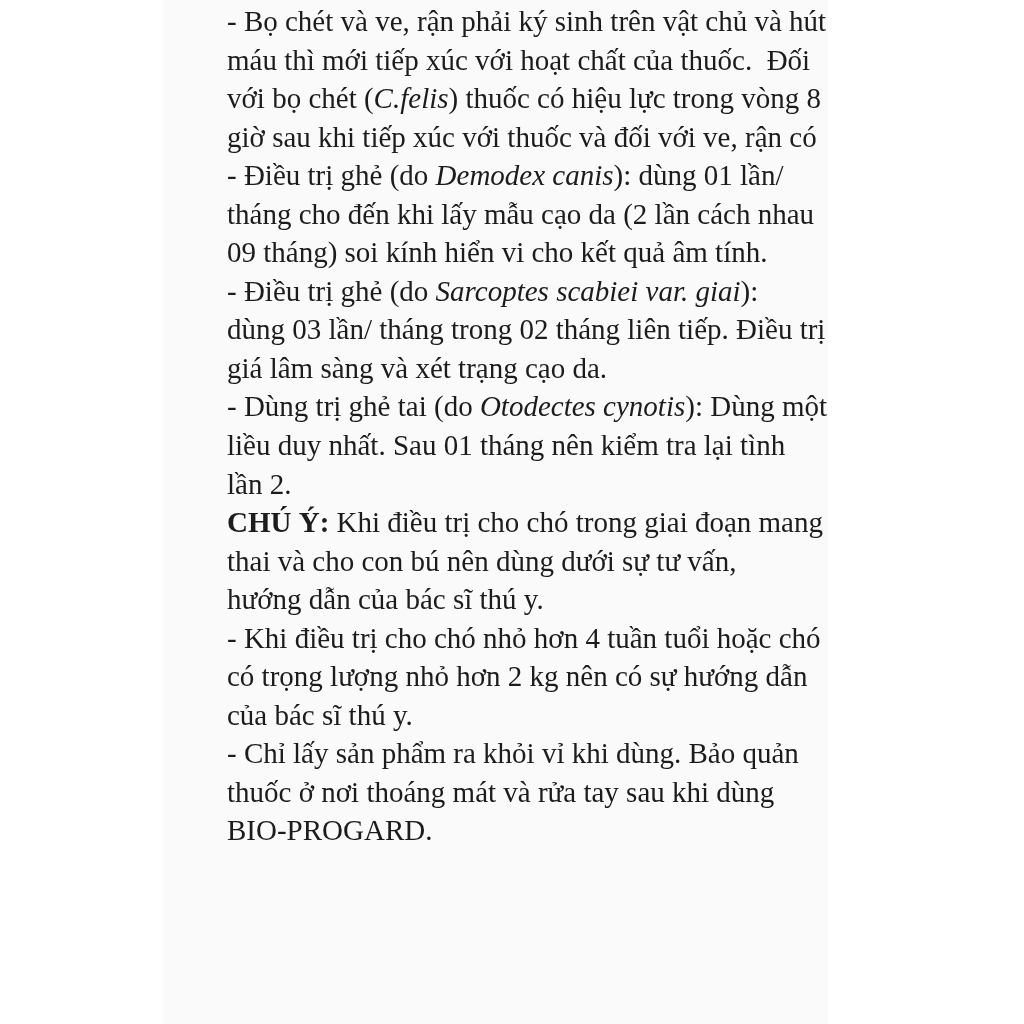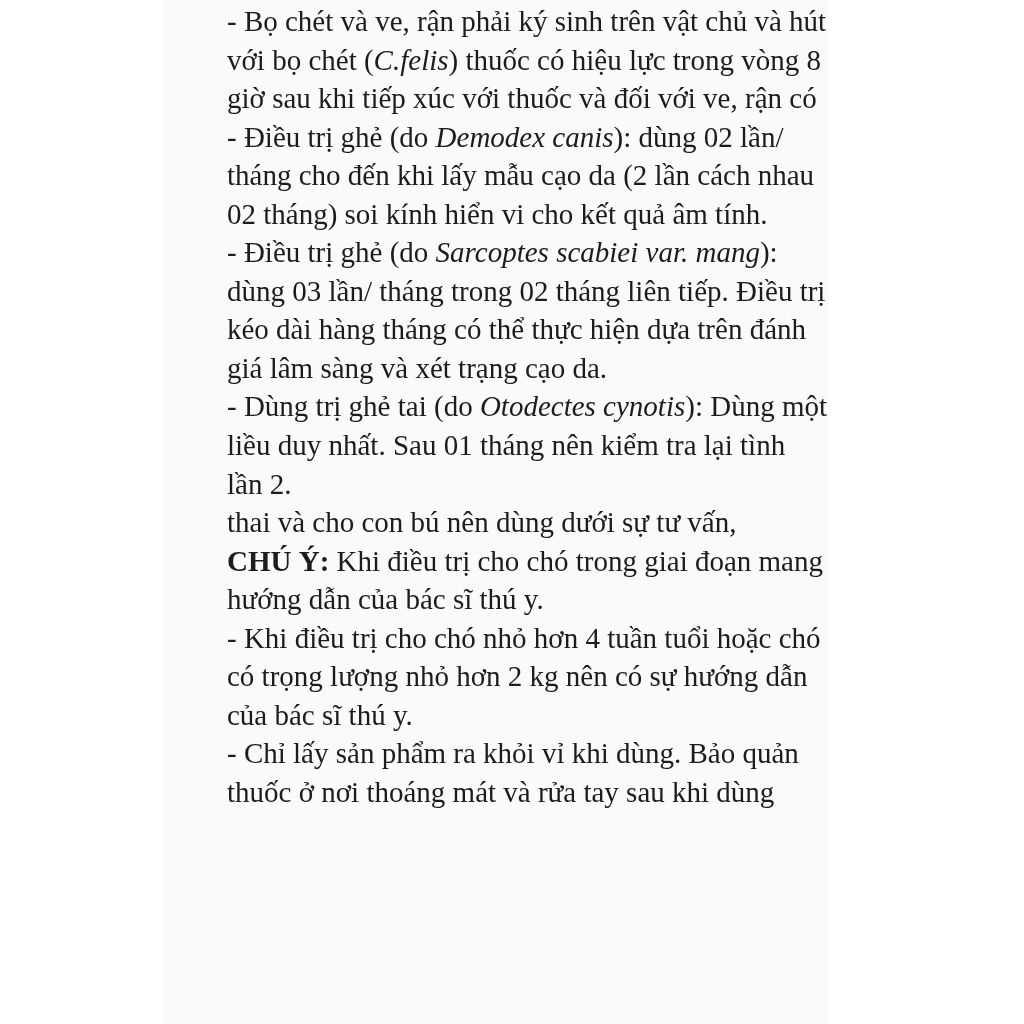--- a/index.html
+++ b/index.html
@@ -42,48 +42,49 @@
   .seg-bold   { font-weight: bold; }
 </style>
 </head>
 <body>
 
 <div class="page">
   <div class="panel">
     <div class="text-block">
         <div class="paragraph">
           <div class="line"><span>- Bọ chét và ve, rận phải ký sinh trên vật chủ và hút</span></div>
+          <div class="line"><span>máu thì mới tiếp xúc với hoạt chất của thuốc.  Đối</span></div>
           <div class="line"><span>với bọ chét (</span><span class="seg-italic">C.felis</span><span>) thuốc có hiệu lực trong vòng 8</span></div>
           <div class="line"><span>giờ sau khi tiếp xúc với thuốc và đối với ve, rận có</span></div>
         </div>
         <div class="paragraph">
-          <div class="line"><span>- Điều trị ghẻ (do </span><span class="seg-italic">Demodex canis</span><span>): dùng 02 lần/</span></div>
+          <div class="line"><span>- Điều trị ghẻ (do </span><span class="seg-italic">Demodex canis</span><span>): dùng 01 lần/</span></div>
           <div class="line"><span>tháng cho đến khi lấy mẫu cạo da (2 lần cách nhau</span></div>
-          <div class="line"><span>02 tháng) soi kính hiển vi cho kết quả âm tính.</span></div>
+          <div class="line"><span>09 tháng) soi kính hiển vi cho kết quả âm tính.</span></div>
         </div>
         <div class="paragraph">
-          <div class="line"><span>- Điều trị ghẻ (do </span><span class="seg-italic">Sarcoptes scabiei var. mang</span><span>):</span></div>
+          <div class="line"><span>- Điều trị ghẻ (do </span><span class="seg-italic">Sarcoptes scabiei var. giai</span><span>):</span></div>
           <div class="line"><span>dùng 03 lần/ tháng trong 02 tháng liên tiếp. Điều trị</span></div>
-          <div class="line"><span>kéo dài hàng tháng có thể thực hiện dựa trên đánh</span></div>
           <div class="line"><span>giá lâm sàng và xét trạng cạo da.</span></div>
         </div>
         <div class="paragraph">
           <div class="line"><span>- Dùng trị ghẻ tai (do </span><span class="seg-italic">Otodectes cynotis</span><span>): Dùng một</span></div>
           <div class="line"><span>liều duy nhất. Sau 01 tháng nên kiểm tra lại tình</span></div>
           <div class="line"><span>lần 2.</span></div>
         </div>
         <div class="paragraph">
+          <div class="line"><span class="seg-bold">CHÚ Ý:</span><span> Khi điều trị cho chó trong giai đoạn mang</span></div>
           <div class="line"><span>thai và cho con bú nên dùng dưới sự tư vấn,</span></div>
-          <div class="line"><span class="seg-bold">CHÚ Ý:</span><span> Khi điều trị cho chó trong giai đoạn mang</span></div>
           <div class="line"><span>hướng dẫn của bác sĩ thú y.</span></div>
         </div>
         <div class="paragraph">
           <div class="line"><span>- Khi điều trị cho chó nhỏ hơn 4 tuần tuổi hoặc chó</span></div>
           <div class="line"><span>có trọng lượng nhỏ hơn 2 kg nên có sự hướng dẫn</span></div>
           <div class="line"><span>của bác sĩ thú y.</span></div>
         </div>
         <div class="paragraph">
           <div class="line"><span>- Chỉ lấy sản phẩm ra khỏi vỉ khi dùng. Bảo quản</span></div>
           <div class="line"><span>thuốc ở nơi thoáng mát và rửa tay sau khi dùng</span></div>
+          <div class="line"><span>BIO-PROGARD.</span></div>
         </div>
       </div>
   </div>
 </div>
 
 </body></html>

